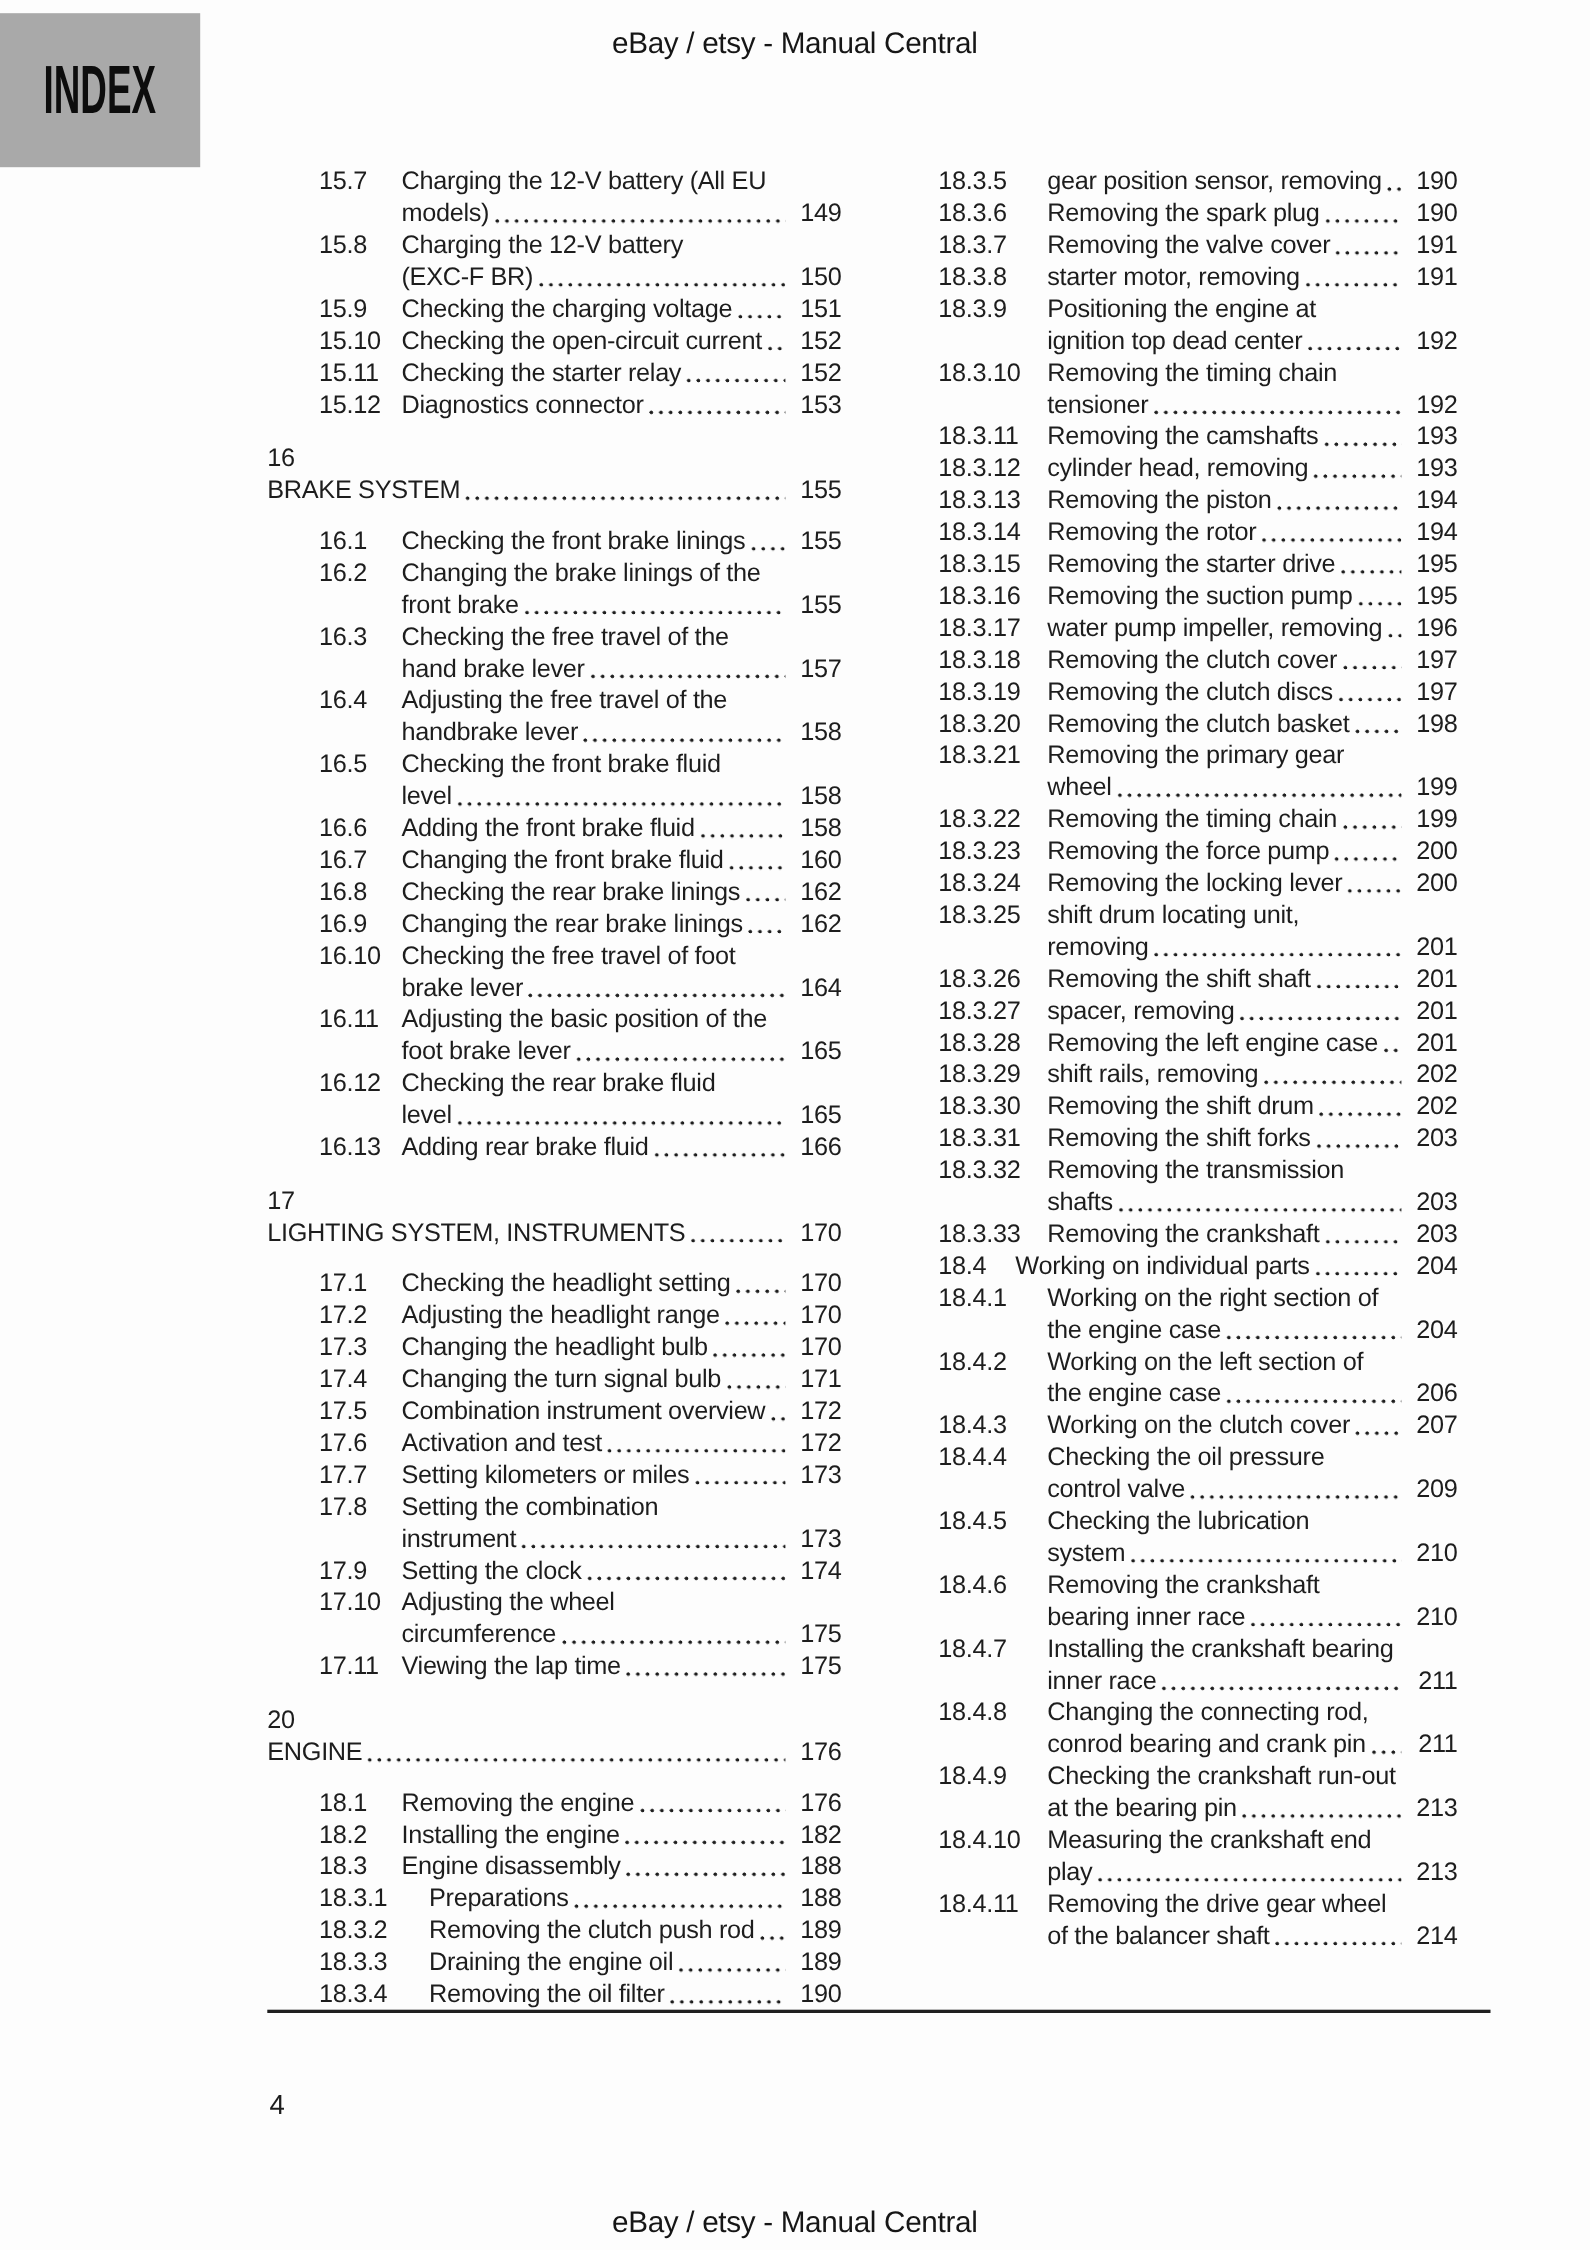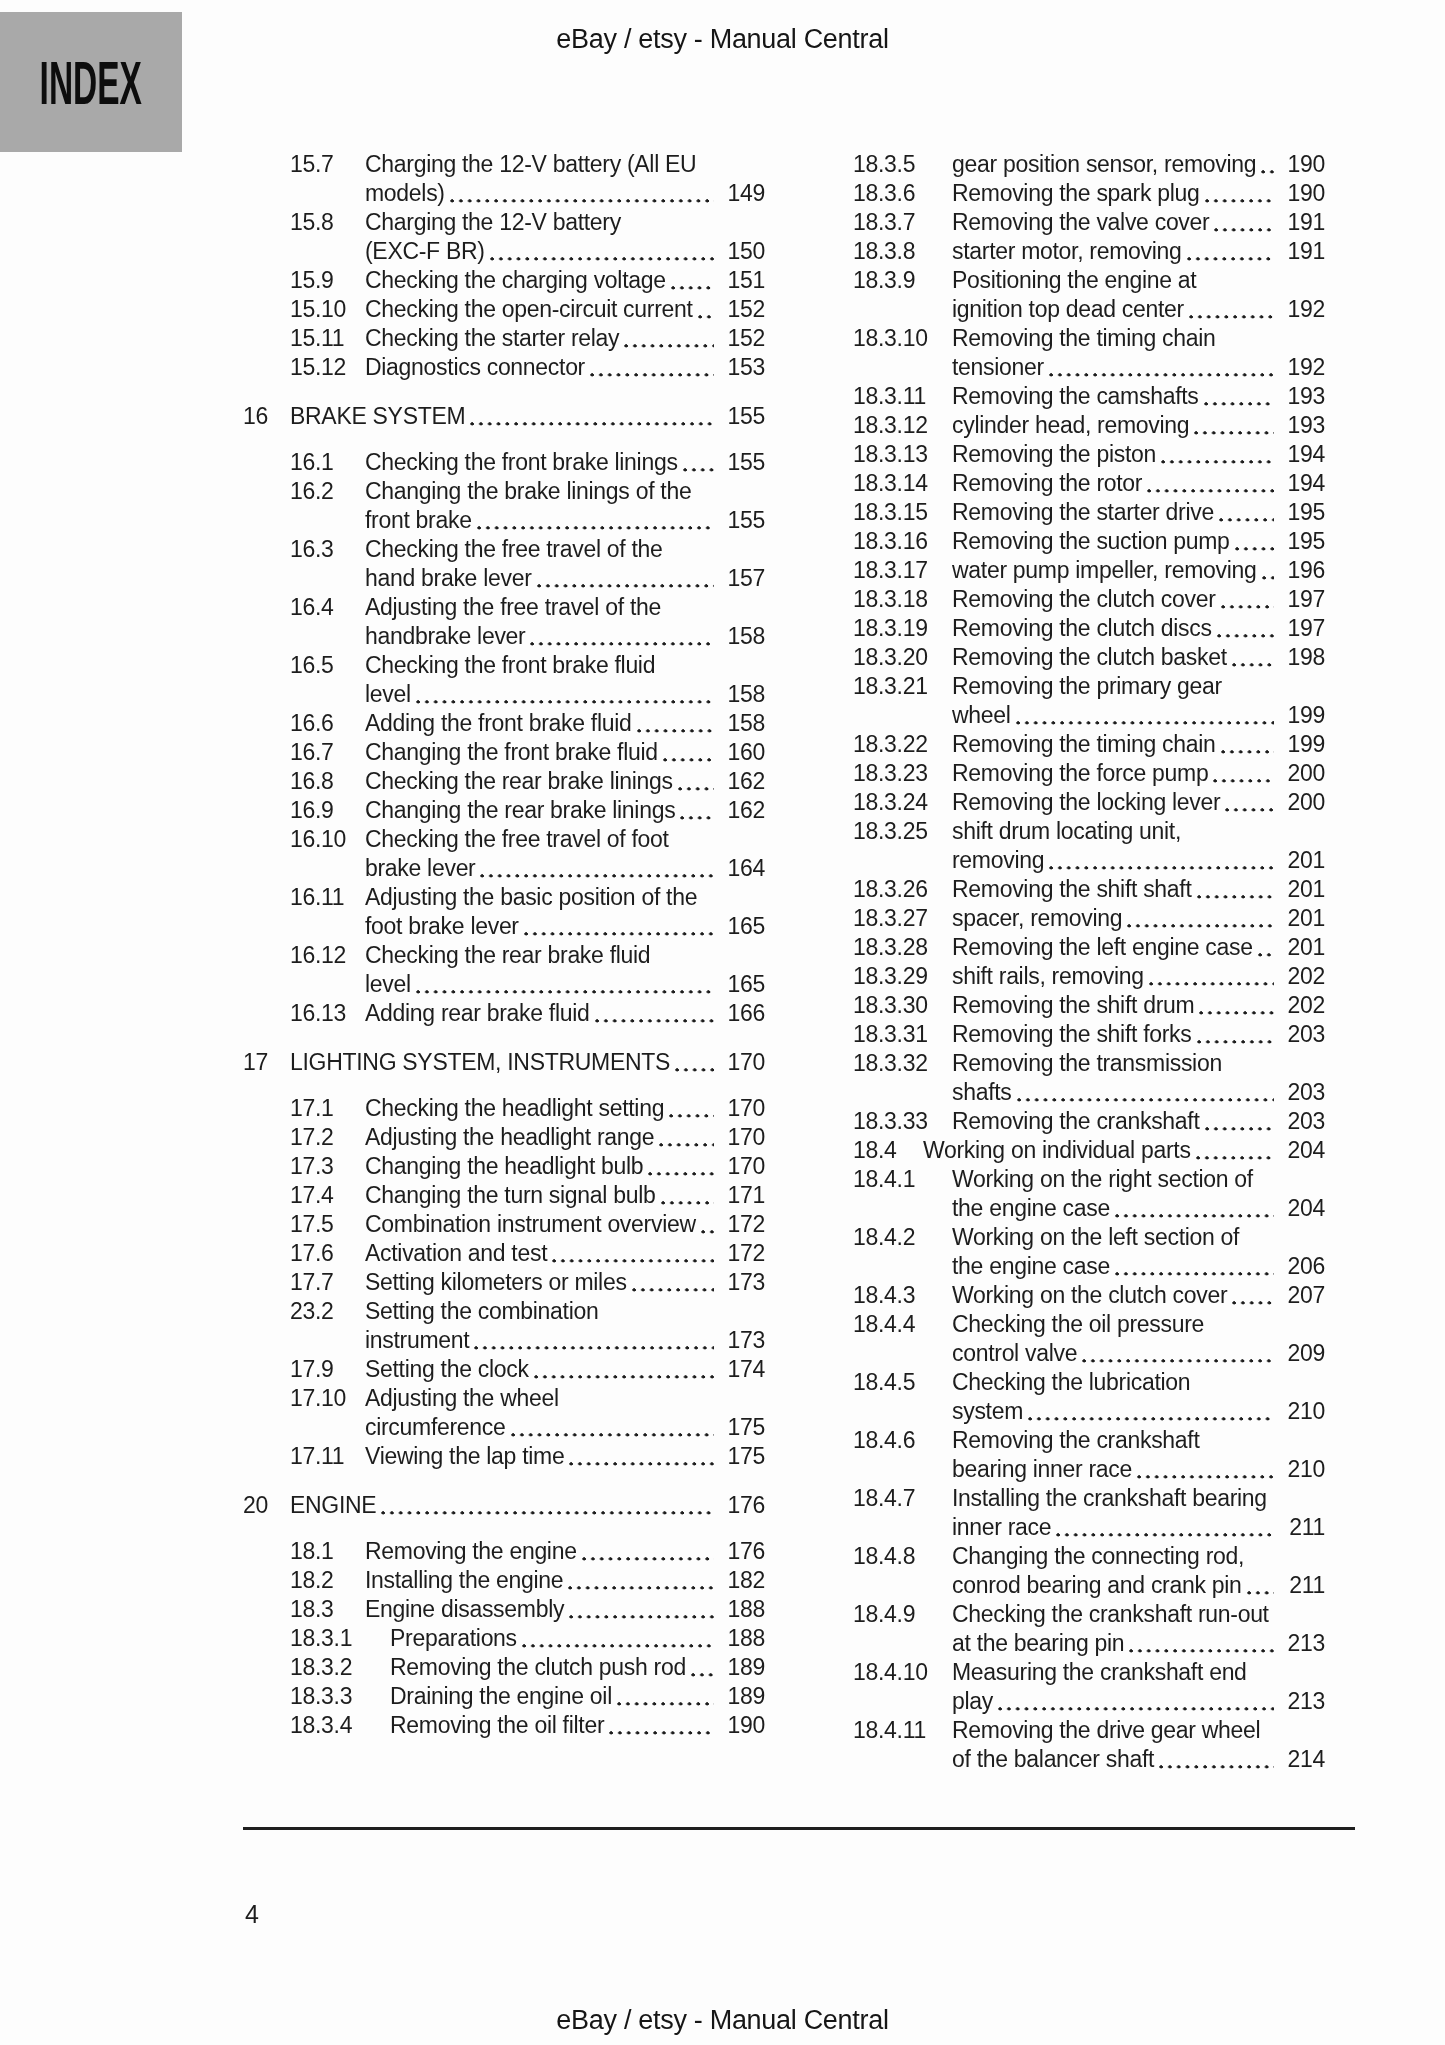--- a/index.html
+++ b/index.html
@@ -40,21 +40,21 @@
   .eline .t{flex:none;}
   .dots{
     flex:1 1 auto;min-width:4px;margin:0 9px 0 5px;
     background-image:radial-gradient(circle at 2.1px 2.1px,#1d1d1d 1.55px,transparent 1.95px);
     background-size:8.8px 4.4px;
     background-repeat:repeat-x;
     background-position:left calc(100% - 5px);
   }
   .pg{flex:none;min-width:42px;text-align:right;}
   
-  .lvl-chapter{margin:20px 0 17px 0;}
+  .lvl-chapter{margin:20px 0 17px 0;flex-direction:column;}
   .col-left .lvl-chapter .enum{width:47px;}
   .col-left .lvl-sub,
   .col-left .lvl-subsub{padding-left:47px;}
   .col-left .lvl-sub .enum{width:75px;}
   .col-left .lvl-subsub .enum{width:100px;}
   .col-right .lvl-sub .enum{width:70px;}
   .col-right .lvl-subsub .enum{width:99px;}
   
   .footer-rule{
     position:absolute;left:243px;top:1827px;width:1112px;height:3px;
@@ -248,21 +248,21 @@
         <span class="eline last"><span class="t">Activation and test</span><span class="dots"></span><span class="pg">172</span></span>
       </span>
     </div>
     <div class="entry lvl-sub">
       <span class="enum">17.7</span>
       <span class="ebody">
         <span class="eline last"><span class="t">Setting kilometers or miles</span><span class="dots"></span><span class="pg">173</span></span>
       </span>
     </div>
     <div class="entry lvl-sub">
-      <span class="enum">23.2</span>
+      <span class="enum">17.8</span>
       <span class="ebody">
         <span class="eline"><span class="t">Setting the combination</span></span>
         <span class="eline last"><span class="t">instrument</span><span class="dots"></span><span class="pg">173</span></span>
       </span>
     </div>
     <div class="entry lvl-sub">
       <span class="enum">17.9</span>
       <span class="ebody">
         <span class="eline last"><span class="t">Setting the clock</span><span class="dots"></span><span class="pg">174</span></span>
       </span>

